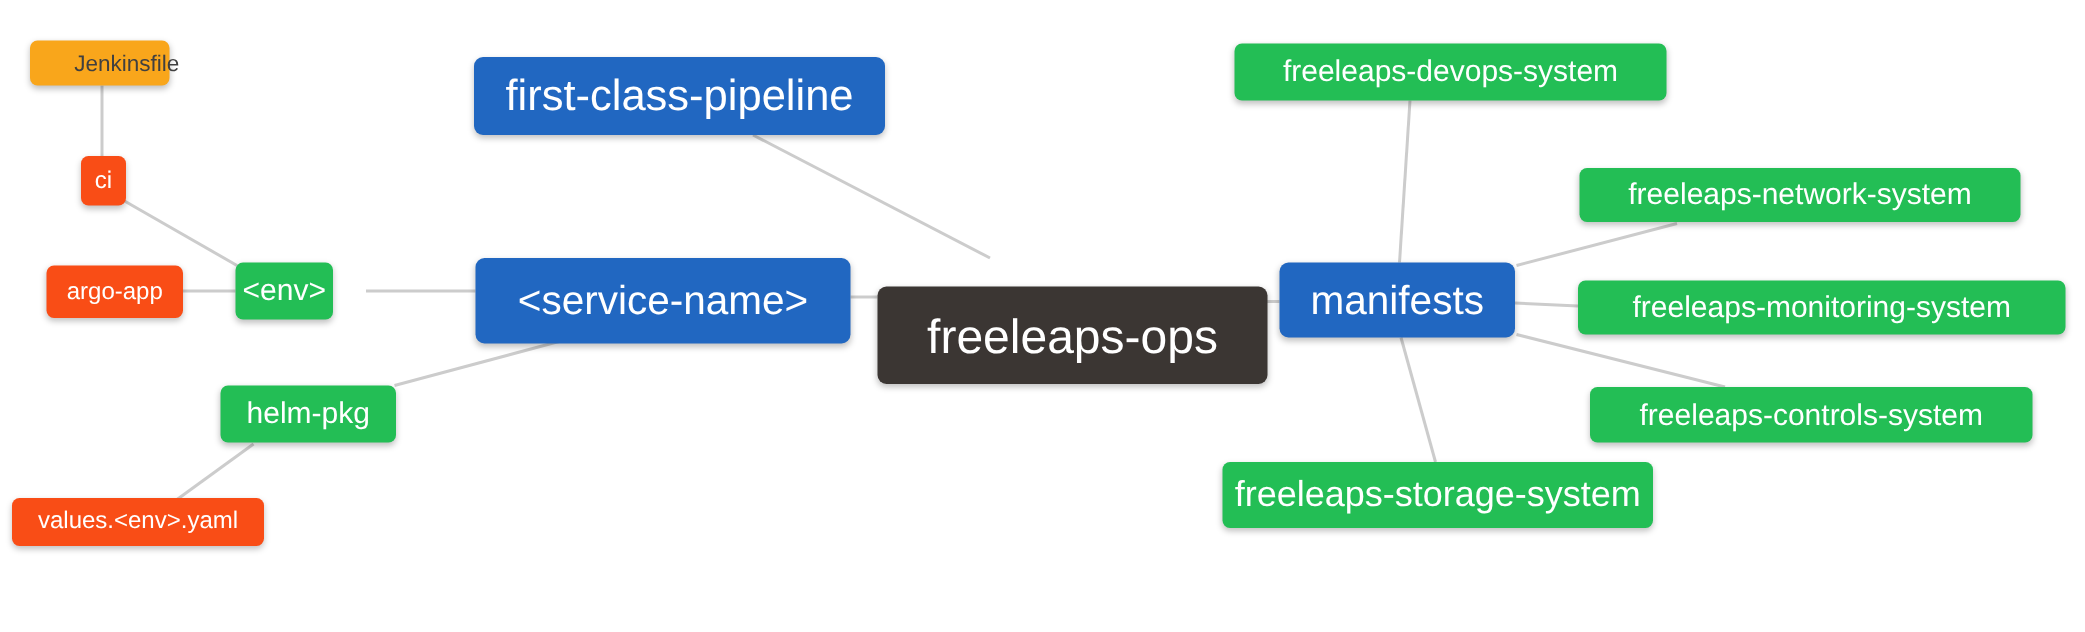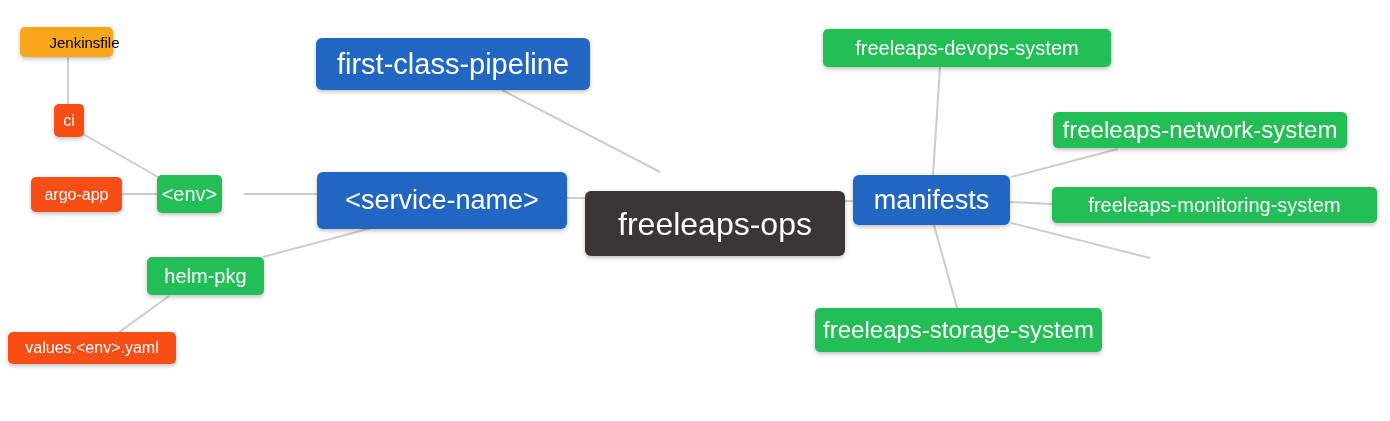--- a/index.html
+++ b/index.html
@@ -59,21 +59,21 @@
     <line x1="502" y1="90" x2="660" y2="172"></line>
     <line x1="567" y1="198" x2="585" y2="198"></line>
     <line x1="843" y1="201" x2="853" y2="201"></line>
     <line x1="933" y1="175" x2="940" y2="67"></line>
     <line x1="1011" y1="177" x2="1118" y2="149"></line>
     <line x1="1010" y1="202" x2="1052" y2="204"></line>
     <line x1="1011" y1="223" x2="1150" y2="258"></line>
     <line x1="934" y1="225" x2="957" y2="308"></line>
   </svg>
 
-  <div class="node" style="left: 20px; top: 27px; width: 93px; height: 30px; font-size: 15px; background: rgb(249, 166, 27); color: #000000; padding-left: 36px;">
+  <div class="node" style="left: 20px; top: 27px; width: 93px; height: 30px; font-size: 15px; background: rgb(249, 166, 27); color: #404040; padding-left: 36px;">
     <span>Jenkinsfile</span>
   </div>
 
   <div class="node" style="left: 54px; top: 104px; width: 30px; height: 33px; font-size: 16px; background: rgb(249, 77, 22); color: rgb(255, 255, 255);">
     <span>ci</span>
   </div>
 
   <div class="node" style="left: 31px; top: 177px; width: 91px; height: 35px; font-size: 16px; background: rgb(249, 77, 22); color: rgb(255, 255, 255);">
     <span>argo-app</span>
   </div>
@@ -103,26 +103,29 @@
   </div>
 
   <div class="node lg" style="left: 853px; top: 175px; width: 157px; height: 50px; font-size: 27px; background: rgb(33, 103, 193); color: rgb(255, 255, 255);">
     <span>manifests</span>
   </div>
 
   <div class="node" style="left: 795px; top: 29px; width: 288px; height: 38px; font-size: 20px; background: rgb(35, 190, 85); color: rgb(255, 255, 255); margin-left: 28px;">
     <span>freeleaps-devops-system</span>
   </div>
 
-  <div class="node" style="left: 1053px; top: 112px; width: 294px; height: 36px; font-size: 24px; background: rgb(35, 190, 85); color: rgb(255, 255, 255);">
+  <div class="node" style="left: 1053px; top: 112px; width: 294px; height: 36px; font-size: 20px; background: rgb(35, 190, 85); color: rgb(255, 255, 255);">
     <span>freeleaps-network-system</span>
   </div>
 
   <div class="node" style="left: 1052px; top: 187px; width: 325px; height: 36px; font-size: 20px; background: rgb(35, 190, 85); color: rgb(255, 255, 255);">
     <span>freeleaps-monitoring-system</span>
   </div>
 
+  <div class="node" style="left: 1060px; top: 258px; width: 295px; height: 37px; font-size: 20px; background: rgb(35, 190, 85); color: rgb(255, 255, 255);">
+    <span>freeleaps-controls-system</span>
+  </div>
 
   <div class="node" style="left: 815px; top: 308px; width: 287px; height: 44px; font-size: 24px; background: rgb(35, 190, 85); color: rgb(255, 255, 255);">
     <span>freeleaps-storage-system</span>
   </div>
 
 </div>
 
 </body></html>

